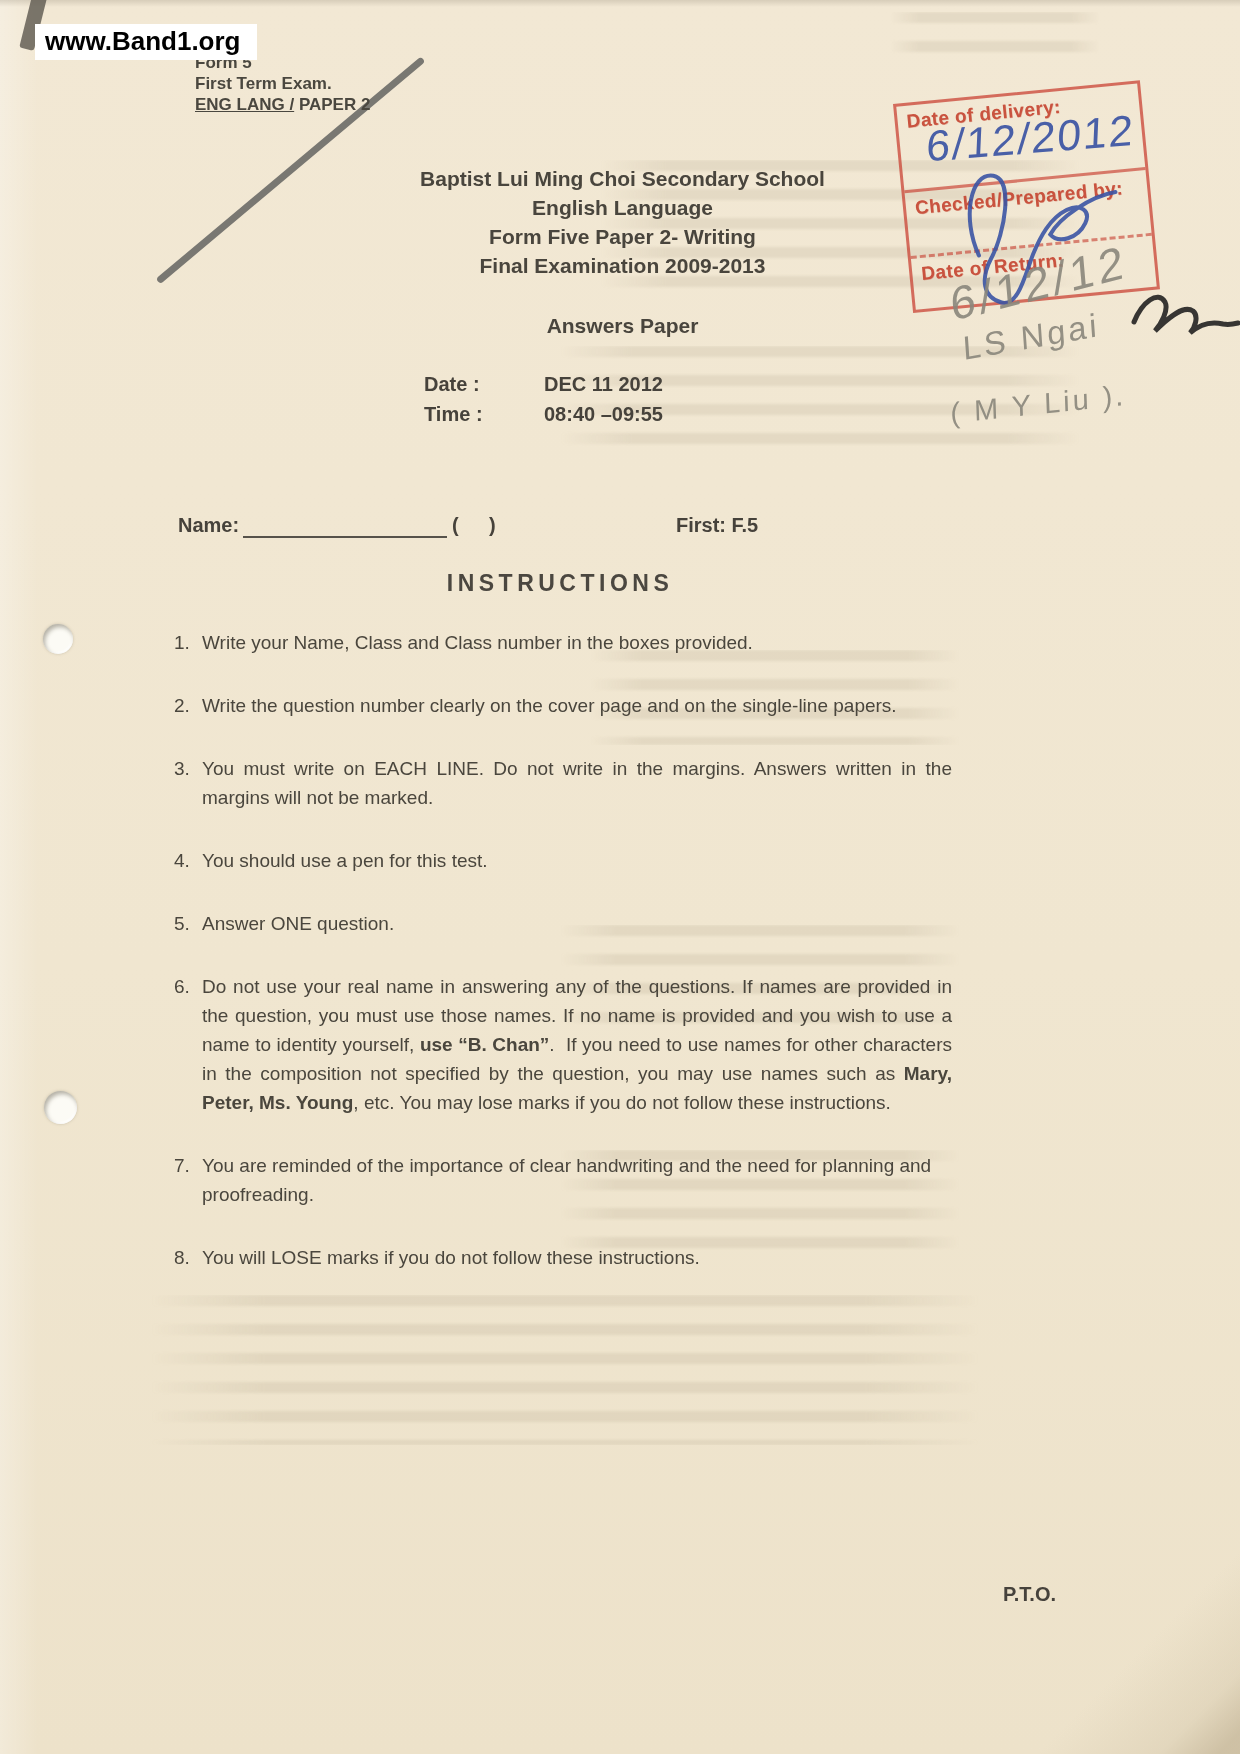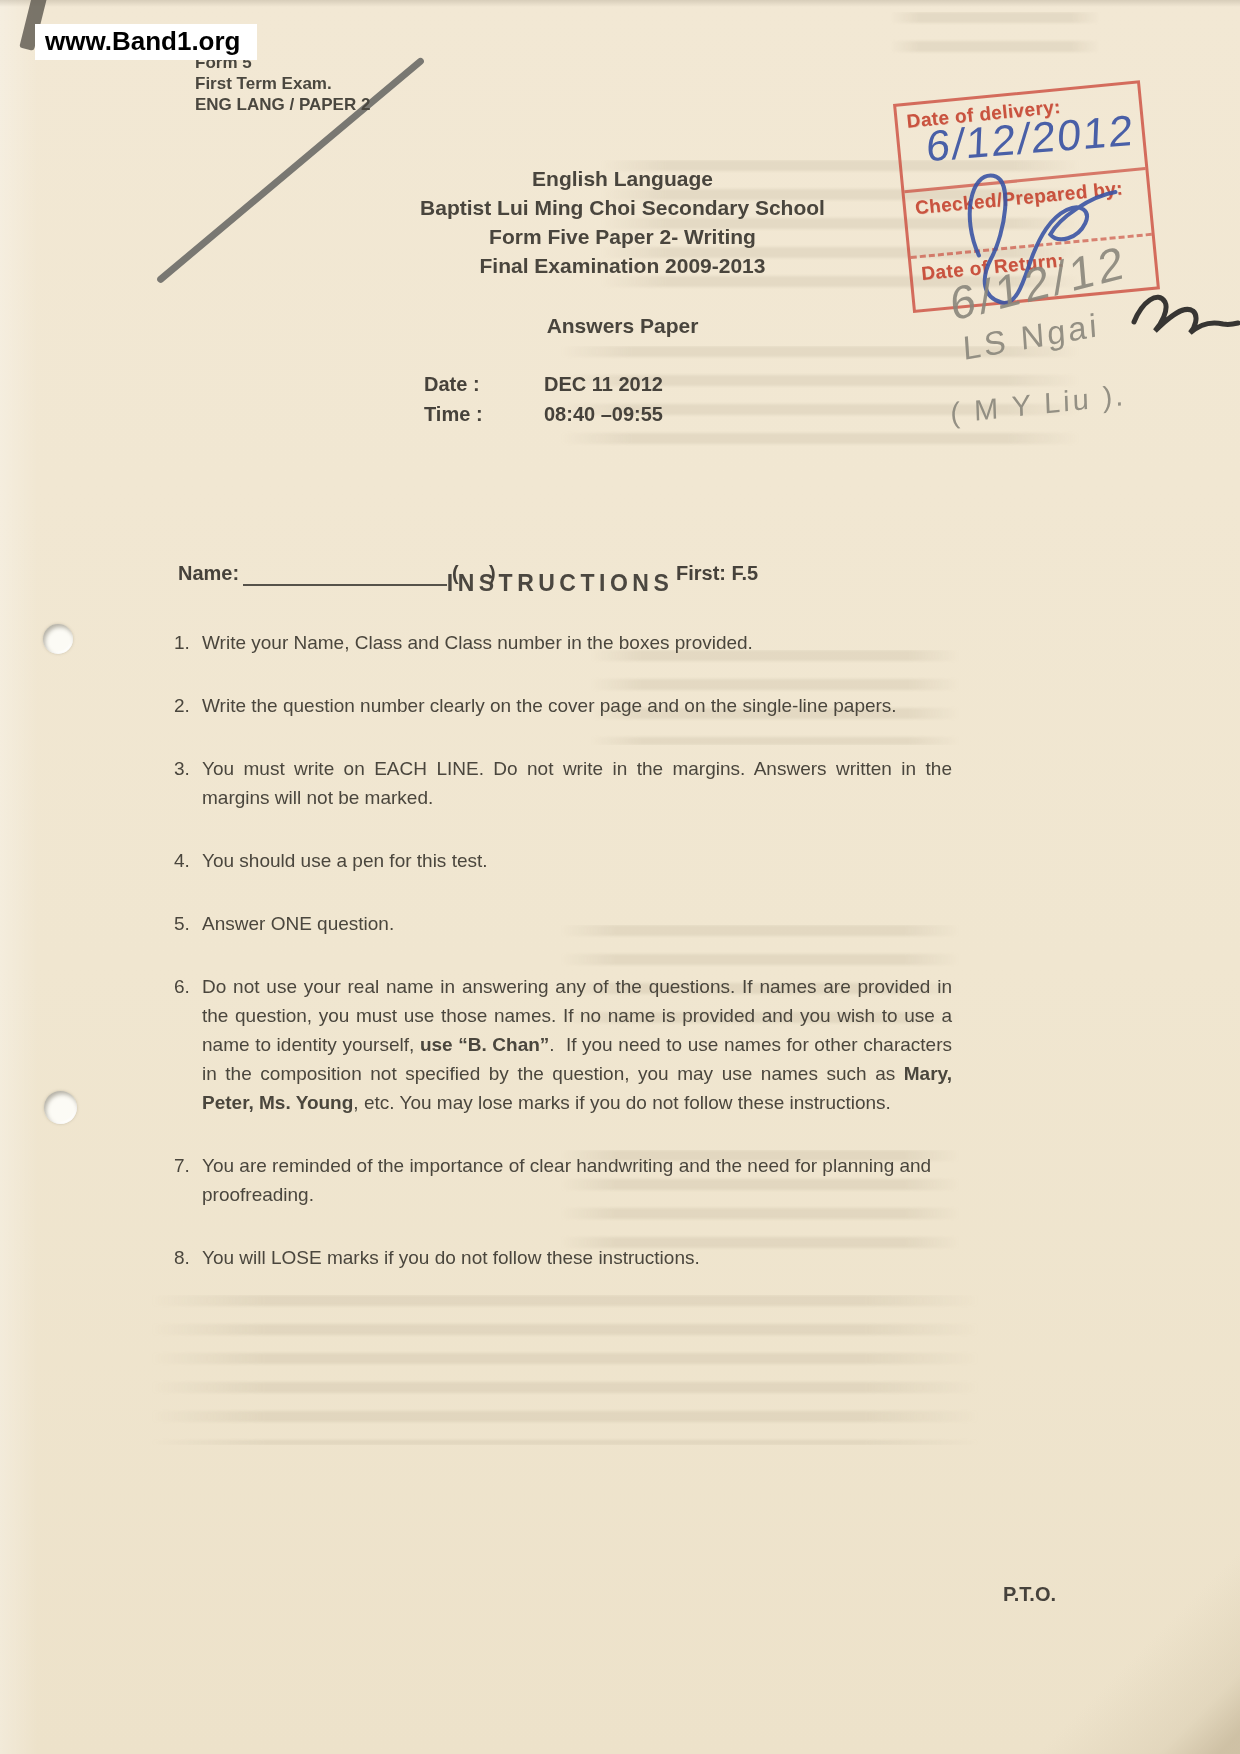--- a/index.html
+++ b/index.html
@@ -22,21 +22,21 @@
   .ghost{position:absolute;background:repeating-linear-gradient(180deg, rgba(148,134,104,.14) 0 11px, rgba(148,134,104,0) 11px 29px);
     filter:blur(1.4px);
     -webkit-mask-image:linear-gradient(90deg,transparent 0,#000 14%,#000 86%,transparent 100%);
     mask-image:linear-gradient(90deg,transparent 0,#000 14%,#000 86%,transparent 100%);}
 
   
   .banner{position:absolute;left:35px;top:24px;background:#ffffff;padding:1px 16px 3px 10px;
     font-size:26px;font-weight:600;color:#000;line-height:32px;z-index:5;}
   .corner-header{position:absolute;left:195px;top:52px;font-size:17px;line-height:21px;
     font-weight:600;color:#4a473f;z-index:4;}
-  .corner-header .b{font-weight:800;}
+  .corner-header .b{font-weight:800;text-decoration:underline;}
   .strike{position:absolute;left:158px;top:278px;width:346px;height:7px;background:#6f6e69;
     border-radius:4px;transform:rotate(-40deg);transform-origin:0 50%;opacity:.92;}
 
   
   .stamp{position:absolute;left:893px;top:104px;width:248px;height:210px;
     border:3px solid rgba(199,60,46,.72);transform:rotate(-5.5deg);transform-origin:0 0;
     box-sizing:border-box;z-index:6;}
   .stamp-row{box-sizing:border-box;padding:5px 0 0 9px;}
   .row1{height:84px;}
   .row2{height:66px;border-top:3px solid rgba(199,60,46,.65);}
@@ -56,21 +56,21 @@
 
   
   .title{position:absolute;left:300px;top:164px;width:645px;text-align:center;
     font-size:21px;font-weight:700;line-height:29px;color:#49453d;}
   .qpaper{position:absolute;left:300px;top:314px;width:645px;text-align:center;
     font-size:21px;font-weight:700;color:#49453d;}
   .meta{position:absolute;left:388px;top:369px;font-size:20px;font-weight:700;
     line-height:30px;color:#46423b;margin-left:36px;}
   .meta-label{display:inline-block;width:120px;}
   .name-row{position:absolute;left:0;top:514px;width:1240px;height:34px;
-    font-size:20px;font-weight:700;color:#46423b;margin-top:48px;}
+    font-size:20px;font-weight:700;color:#46423b;}
   .name-label{position:absolute;left:178px;top:0;}
   .name-line{position:absolute;left:243px;top:22px;width:204px;border-bottom:2px solid #56524a;}
   .paren-open{position:absolute;left:452px;top:0;}
   .paren-close{position:absolute;left:489px;top:0;}
   .class-label{position:absolute;left:676px;top:0;}
   .instr-heading{position:absolute;left:175px;top:570px;width:770px;text-align:center;
     font-size:23px;font-weight:800;letter-spacing:4.5px;color:#4b4740;}
 
   
   .instr-list{position:absolute;left:172px;top:628px;width:780px;margin:0;padding:0;list-style:none;
@@ -127,22 +127,22 @@
   </div>
 
   <div class="hw hw-pencil hw-return-date">6/12/12</div>
   <svg class="sig-black" width="114" height="62" viewBox="0 0 114 62">
     <path d="M8,46 C16,26 32,14 39,26 C43,34 35,48 29,55 C44,40 58,29 67,35 C73,40 69,52 64,57 C74,48 84,45 97,48 C103,49 108,48 112,47" fill="none" stroke="#1d1d1c" stroke-width="5" stroke-linecap="round" opacity="0.88"></path>
   </svg>
   <div class="hw hw-pencil hw-ngai">LS Ngai</div>
   <div class="hw hw-pencil hw-liu">( M Y Liu ).</div>
 
   <div class="title">
+    <div>Baptist Lui Ming Choi Secondary School</div>
     <div>English Language</div>
-    <div>Baptist Lui Ming Choi Secondary School</div>
     <div>Form Five Paper 2- Writing</div>
     <div>Final Examination 2009-2013</div>
   </div>
 
   <div class="qpaper">Answers Paper</div>
 
   <div class="meta">
     <div><span class="meta-label">Date :</span><span>DEC 11 2012</span></div>
     <div><span class="meta-label">Time :</span><span>08:40 –09:55</span></div>
   </div>

